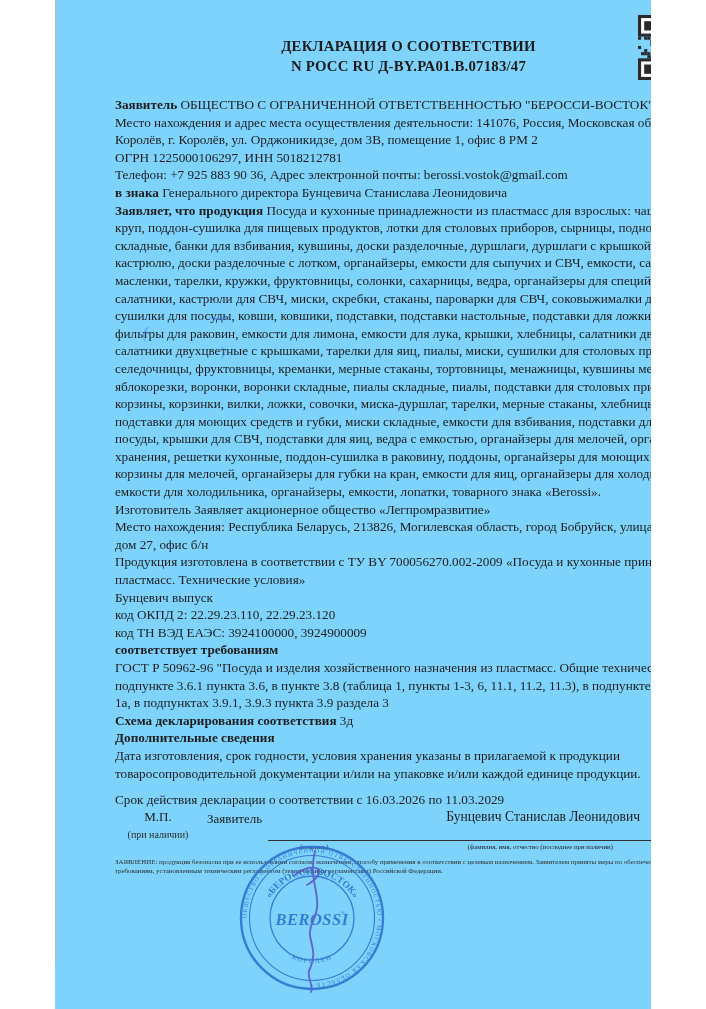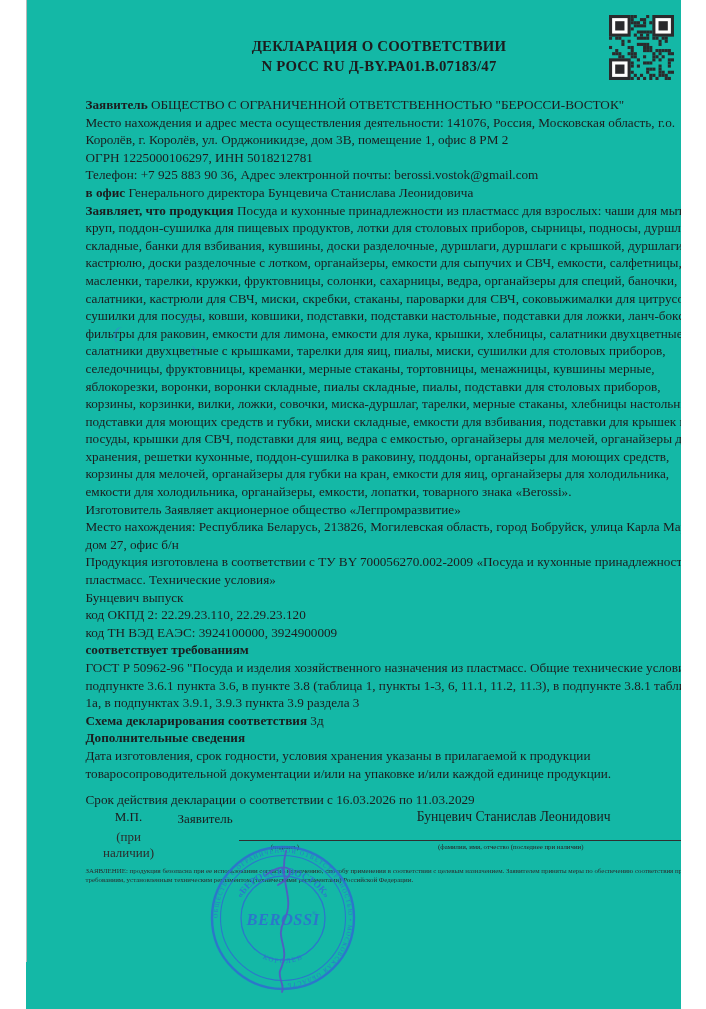--- a/index.html
+++ b/index.html
@@ -1,35 +1,35 @@
 <!DOCTYPE html>
 <html><head>
 <meta charset="utf-8">
 <style>
   html,body { margin:0; padding:0; background:#ffffff; }
   .page {
-    position:relative; width:655px; height:1009px; margin:0 auto;
-    background:#14b8a6; overflow:hidden;
+    position:relative; width:596px; height:1009px; margin:0 auto;
+    background:#7dd3fc; overflow:hidden;
     font-family:"Liberation Serif", serif; color:#1c1c1e;
   }
   .scan-edge { position:absolute; left:0; top:0; width:1px; height:962px; background:#b9b9b9; }
   .doc { position:absolute; left:60px; top:0; width:625px; }
   .title-block { margin-top:37px; text-align:center; position:relative; left:-19px;
     font-weight:bold; font-size:14.8px; line-height:19.5px; letter-spacing:.2px; }
   .body-text { margin-top:20px; font-size:13.2px; line-height:17.6px; }
   .body-text p { margin:0; }
   p.validity { margin-top:9px; font-weight:normal; }
   b { font-weight:bold; }
   .qr { position:absolute; left:583px; top:15px; width:65px; height:65px; }
   .qr svg { width:100%; height:100%; fill:#2a2a2c; }
   
   .sig-row { display:flex; align-items:flex-start; }
   .mp-col { margin-left:8px; width:70px; text-align:center; }
   .mp { font-size:13px; }
-  .mp-note { font-size:13px; margin-top:4px; color:#2c2c2c; }
+  .mp-note { font-size:10px; margin-top:4px; color:#2c2c2c; }
   .app-label { margin-left:14px; font-size:13px; padding-top:2px; white-space:nowrap; }
   .sig-line-col { flex:1; margin-left:6px; position:relative; }
   .sig-name { text-align:center; padding-left:78px; font-size:13.6px;
     border-bottom:1.4px solid #2f2f31; padding-bottom:15px; }
   .sig-sub { position:relative; height:11px; font-size:6.8px; color:#242426; }
   .sub-sign { position:absolute; left:32px; top:2px; }
   .sub-name { position:absolute; left:172px; top:2px; width:200px; text-align:center; }
   .disclaimer { margin-top:5px; width:645px; font-size:6.9px; line-height:9.6px; color:#2b2b2d; }
   
   .stamp { position:absolute; left:182px; top:843px; width:150px; height:150px; opacity:.88; z-index:5; pointer-events:none; }
@@ -180,21 +180,21 @@
     <div class="title-block">
       <div>ДЕКЛАРАЦИЯ О СООТВЕТСТВИИ</div>
       <div>N РОСС RU Д-BY.РА01.В.07183/47</div>
     </div>
 
     <div class="body-text">
       <p><b>Заявитель</b> <span>ОБЩЕСТВО С ОГРАНИЧЕННОЙ ОТВЕТСТВЕННОСТЬЮ "БЕРОССИ-ВОСТОК"</span></p>
       <p>Место нахождения и адрес места осуществления деятельности: 141076, Россия, Московская область, г.о. Королёв, г. Королёв, ул. Орджоникидзе, дом 3В, помещение 1, офис 8 РМ 2</p>
       <p>ОГРН 1225000106297, ИНН 5018212781</p>
       <p>Телефон: +7 925 883 90 36, Адрес электронной почты: berossi.vostok@gmail.com</p>
-      <p><b>в офис</b> <span>Генерального директора Бунцевича Станислава Леонидовича</span></p>
+      <p><b>в знака</b> <span>Генерального директора Бунцевича Станислава Леонидовича</span></p>
       <p><b>Заявляет, что продукция</b> <span>Посуда и кухонные принадлежности из пластмасс для взрослых: чаши для мытья круп, поддон-сушилка для пищевых продуктов, лотки для столовых приборов, сырницы, подносы, дуршлаги складные, банки для взбивания, кувшины, доски разделочные, дуршлаги, дуршлаги с крышкой, дуршлаги на кастрюлю, доски разделочные с лотком, органайзеры, емкости для сыпучих и СВЧ, емкости, салфетницы, масленки, тарелки, кружки, фруктовницы, солонки, сахарницы, ведра, органайзеры для специй, баночки, салатники, кастрюли для СВЧ, миски, скребки, стаканы, пароварки для СВЧ, соковыжималки для цитрусовых сушилки для посуды, ковши, ковшики, подставки, подставки настольные, подставки для ложки, ланч-боксы, фильтры для раковин, емкости для лимона, емкости для лука, крышки, хлебницы, салатники двухцветные, салатники двухцветные с крышками, тарелки для яиц, пиалы, миски, сушилки для столовых приборов, селедочницы, фруктовницы, креманки, мерные стаканы, тортовницы, менажницы, кувшины мерные, яблокорезки, воронки, воронки складные, пиалы складные, пиалы, подставки для столовых приборов, корзины, корзинки, вилки, ложки, совочки, миска-дуршлаг, тарелки, мерные стаканы, хлебницы настольные, подставки для моющих средств и губки, миски складные, емкости для взбивания, подставки для крышек и посуды, крышки для СВЧ, подставки для яиц, ведра с емкостью, органайзеры для мелочей, органайзеры для хранения, решетки кухонные, поддон-сушилка в раковину, поддоны, органайзеры для моющих средств, корзины для мелочей, органайзеры для губки на кран, емкости для яиц, органайзеры для холодильника, емкости для холодильника, органайзеры, емкости, лопатки, товарного знака «Berossi».</span></p>
       <p>Изготовитель Заявляет акционерное общество «Легпромразвитие»</p>
       <p>Место нахождения: Республика Беларусь, 213826, Могилевская область, город Бобруйск, улица Карла Маркса, дом 27, офис б/н</p>
       <p>Продукция изготовлена в соответствии с ТУ BY 700056270.002-2009 «Посуда и кухонные принадлежности из пластмасс. Технические условия»</p>
       <p>Бунцевич выпуск</p>
       <p>код ОКПД 2: 22.29.23.110, 22.29.23.120</p>
       <p>код ТН ВЭД ЕАЭС: 3924100000, 3924900009</p>
       <p><b>соответствует требованиям</b></p>
       <p>ГОСТ Р 50962-96 "Посуда и изделия хозяйственного назначения из пластмасс. Общие технические условия" в подпункте 3.6.1 пункта 3.6, в пункте 3.8 (таблица 1, пункты 1-3, 6, 11.1, 11.2, 11.3), в подпункте 3.8.1 таблица 1а, в подпунктах 3.9.1, 3.9.3 пункта 3.9 раздела 3</p>
       <p><b>Схема декларирования соответствия</b> <span>3д</span></p>

